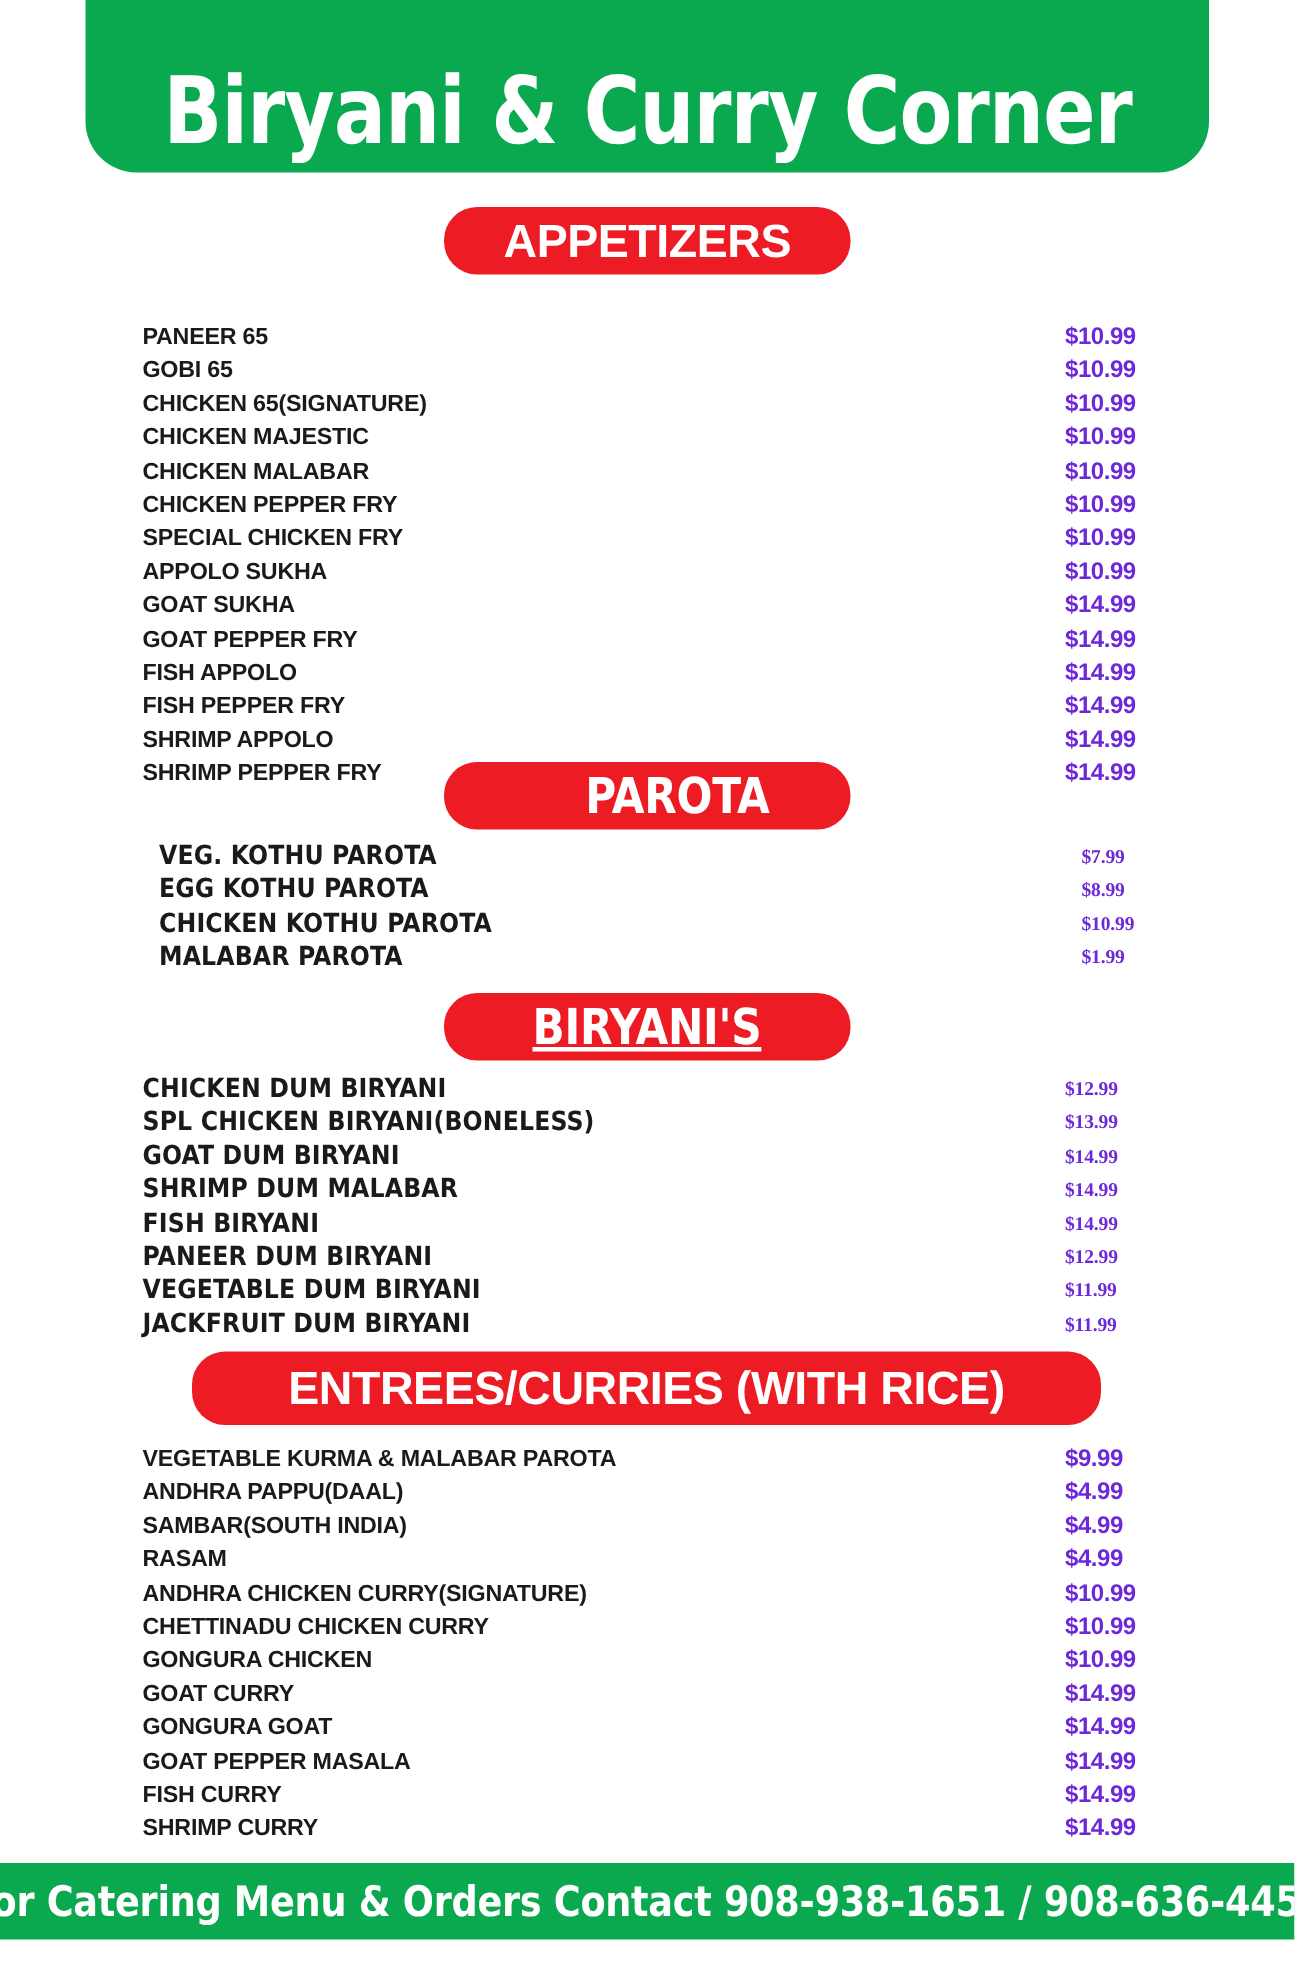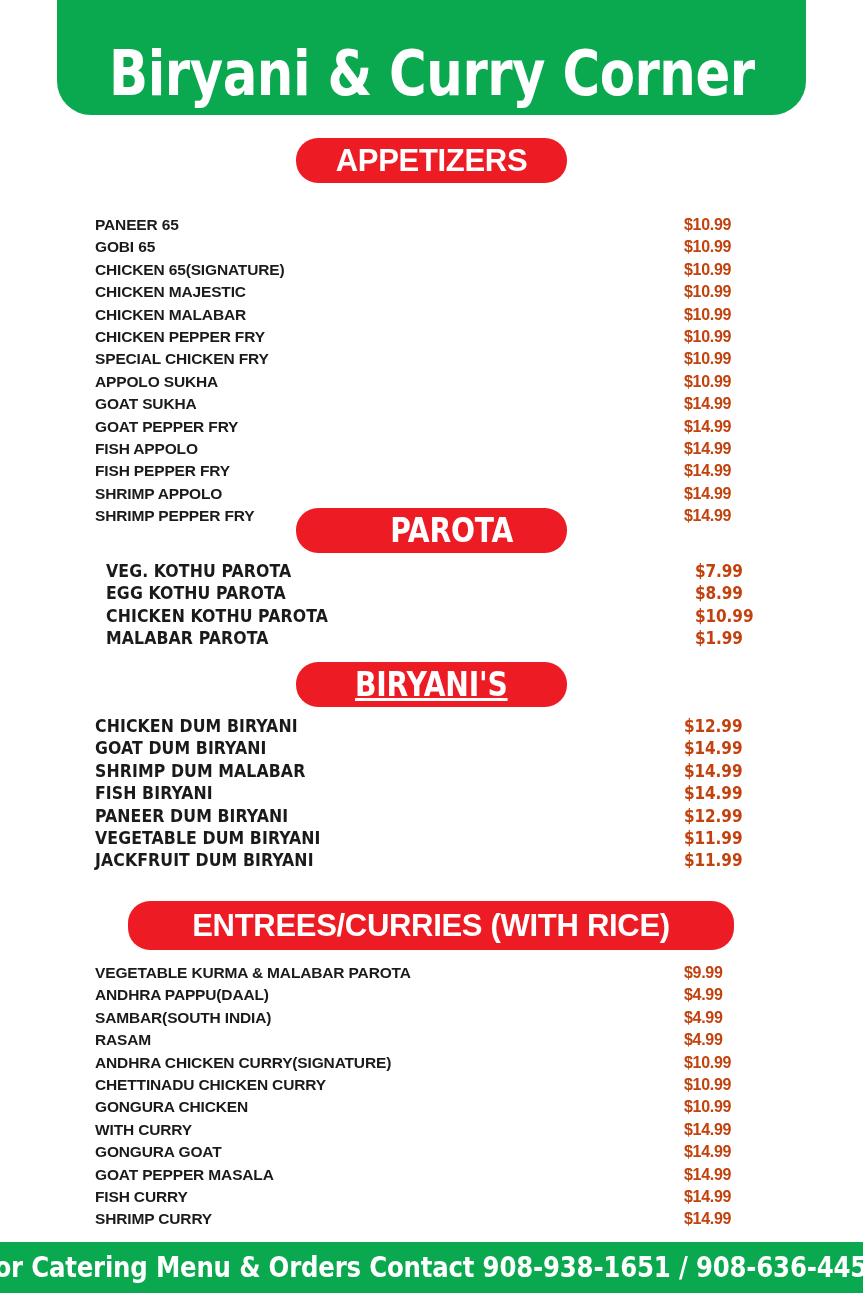--- a/index.html
+++ b/index.html
@@ -91,23 +91,23 @@
   .item-name {
     position: absolute;
     left: 95px;
     top: 0;
     color: #1a1a1a;
     font-weight: bold;
     white-space: nowrap;
   }
   .item-price {
     position: absolute;
-    left: 684px;
+    left: 710px;
     top: 0;
-    color: #c2410c;
+    color: #6d28d9;
     font-weight: bold;
     white-space: nowrap;
   }
 
   
   .style-wide .item-name,
   .style-wide .item-price {
     font-family: "Liberation Sans", sans-serif;
     font-size: 15.5px;
     letter-spacing: -0.15px;
@@ -118,22 +118,23 @@
   }
 
   
   .style-cond .item-name,
   .style-cond .item-price {
     font-family: "Liberation Sans Narrow", "DejaVu Sans Condensed", "Liberation Sans", sans-serif;
     font-size: 17.5px;
     letter-spacing: 0.1px;
   }
   .style-cond .item-price {
-    font-size: 17px;
+    font-size: 13px;
     letter-spacing: -0.1px;
+    font-family: Liberation Serif, serif;
   }
 
   
   .footer-bar {
     position: absolute;
     left: 0;
     top: 1242px;
     width: 863px;
     height: 51px;
     background: #0aa94f;
@@ -244,20 +245,24 @@
 
 <div class="badge badge-narrow" style="top:662px;text-decoration:underline;">
   <span class="badge-label-cond">BIRYANI'S</span>
 </div>
 <div class="section-list style-cond" style="top:715px;">
   <div class="menu-row">
     <span class="item-name">CHICKEN DUM BIRYANI</span>
     <span class="item-price">$12.99</span>
   </div>
   <div class="menu-row">
+    <span class="item-name">SPL CHICKEN BIRYANI(BONELESS)</span>
+    <span class="item-price">$13.99</span>
+  </div>
+  <div class="menu-row">
     <span class="item-name">GOAT DUM BIRYANI</span>
     <span class="item-price">$14.99</span>
   </div>
   <div class="menu-row">
     <span class="item-name">SHRIMP DUM MALABAR</span>
     <span class="item-price">$14.99</span>
   </div>
   <div class="menu-row">
     <span class="item-name">FISH BIRYANI</span>
     <span class="item-price">$14.99</span>
@@ -302,21 +307,21 @@
   </div>
   <div class="menu-row">
     <span class="item-name">CHETTINADU CHICKEN CURRY</span>
     <span class="item-price">$10.99</span>
   </div>
   <div class="menu-row">
     <span class="item-name">GONGURA CHICKEN</span>
     <span class="item-price">$10.99</span>
   </div>
   <div class="menu-row">
-    <span class="item-name">WITH CURRY</span>
+    <span class="item-name">GOAT CURRY</span>
     <span class="item-price">$14.99</span>
   </div>
   <div class="menu-row">
     <span class="item-name">GONGURA GOAT</span>
     <span class="item-price">$14.99</span>
   </div>
   <div class="menu-row">
     <span class="item-name">GOAT PEPPER MASALA</span>
     <span class="item-price">$14.99</span>
   </div>

